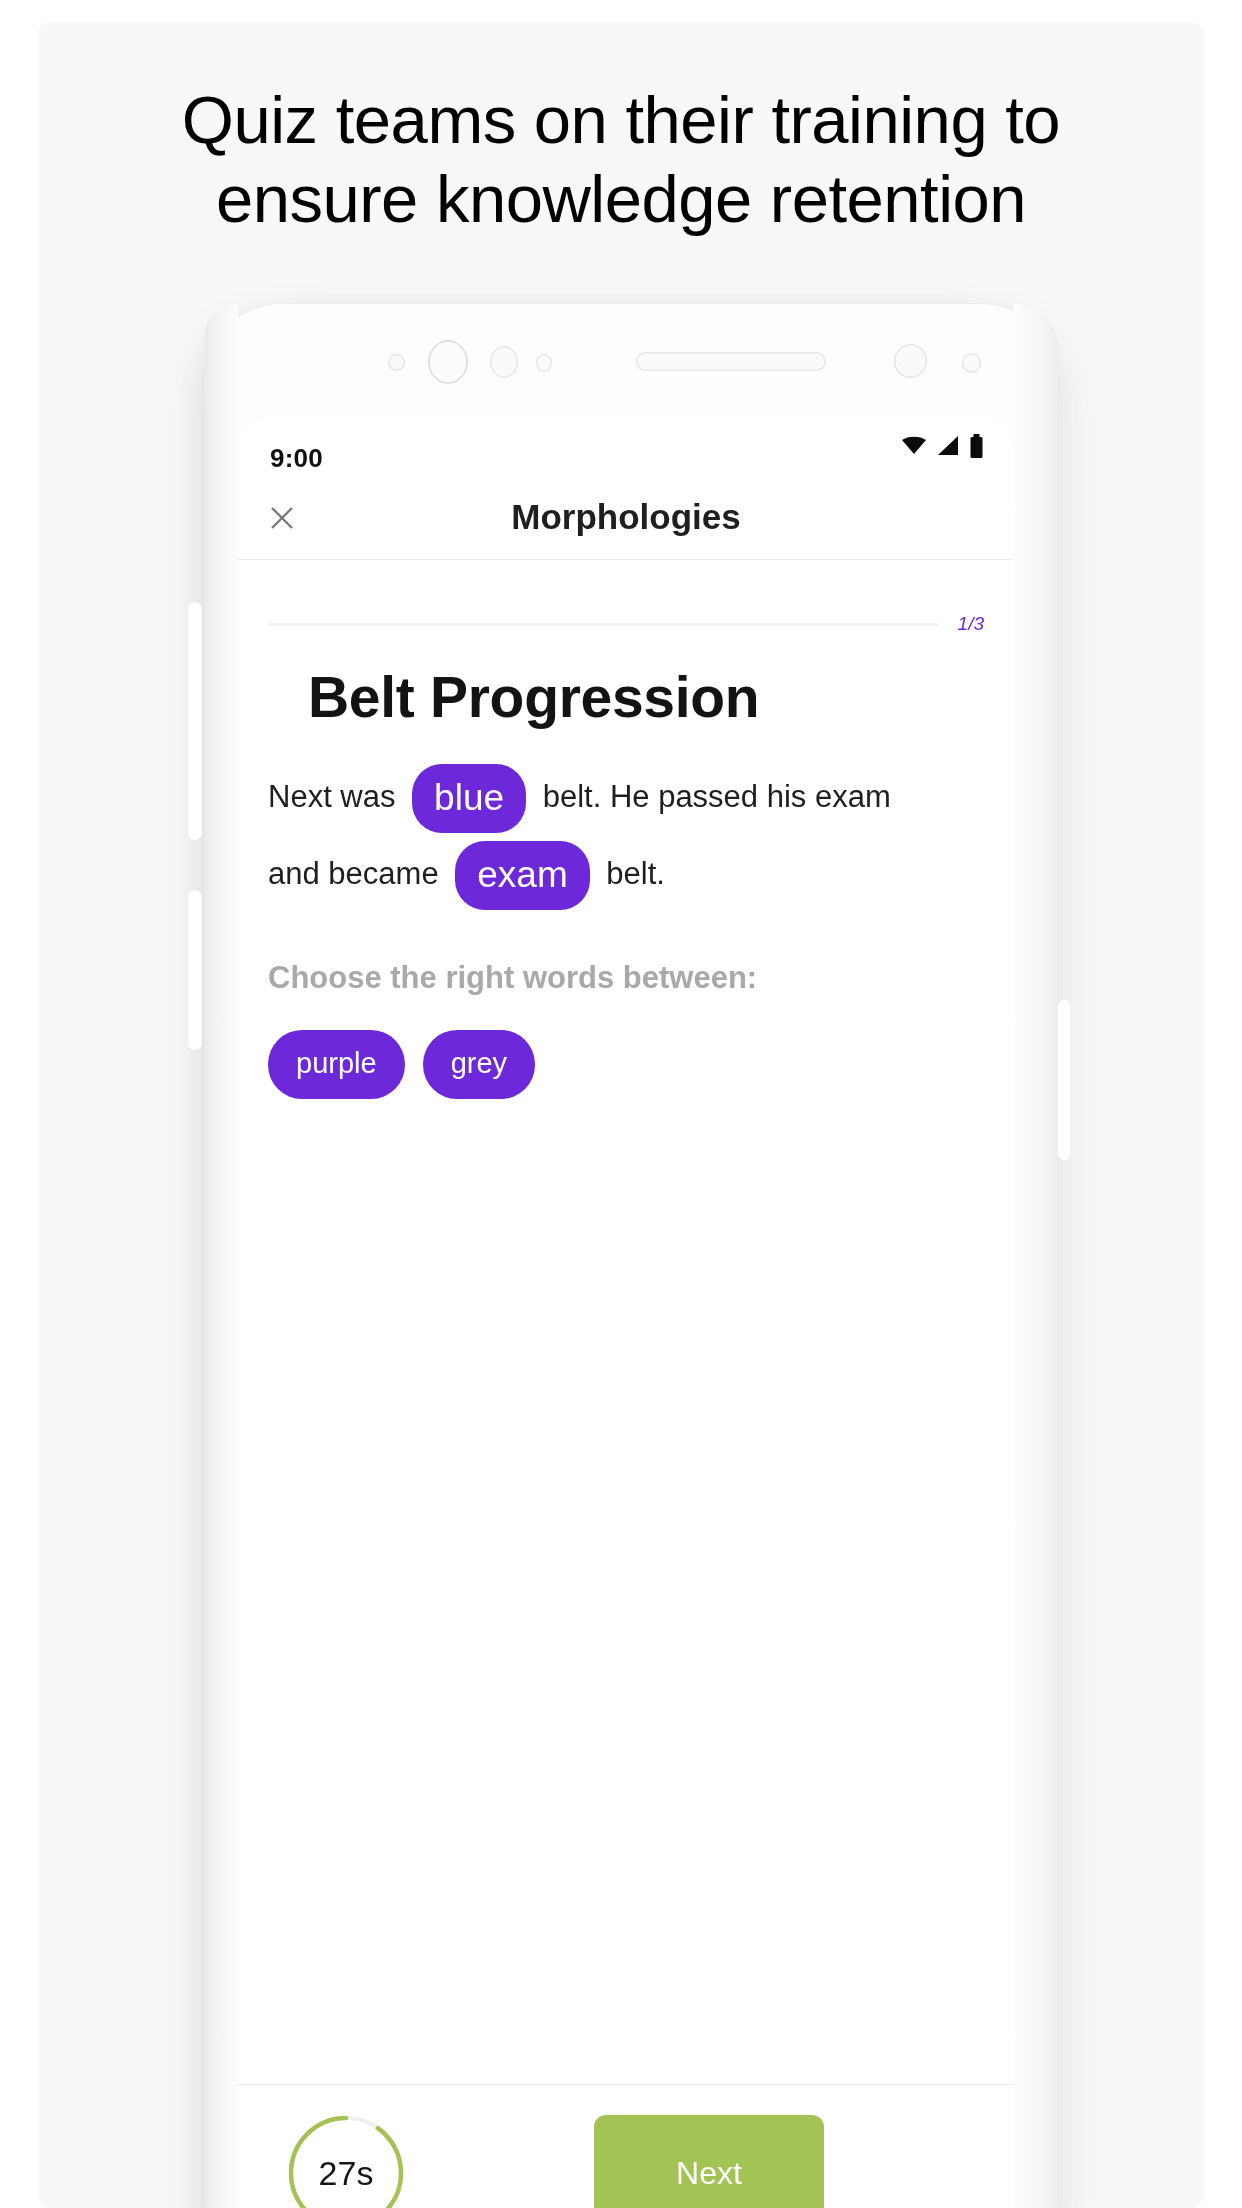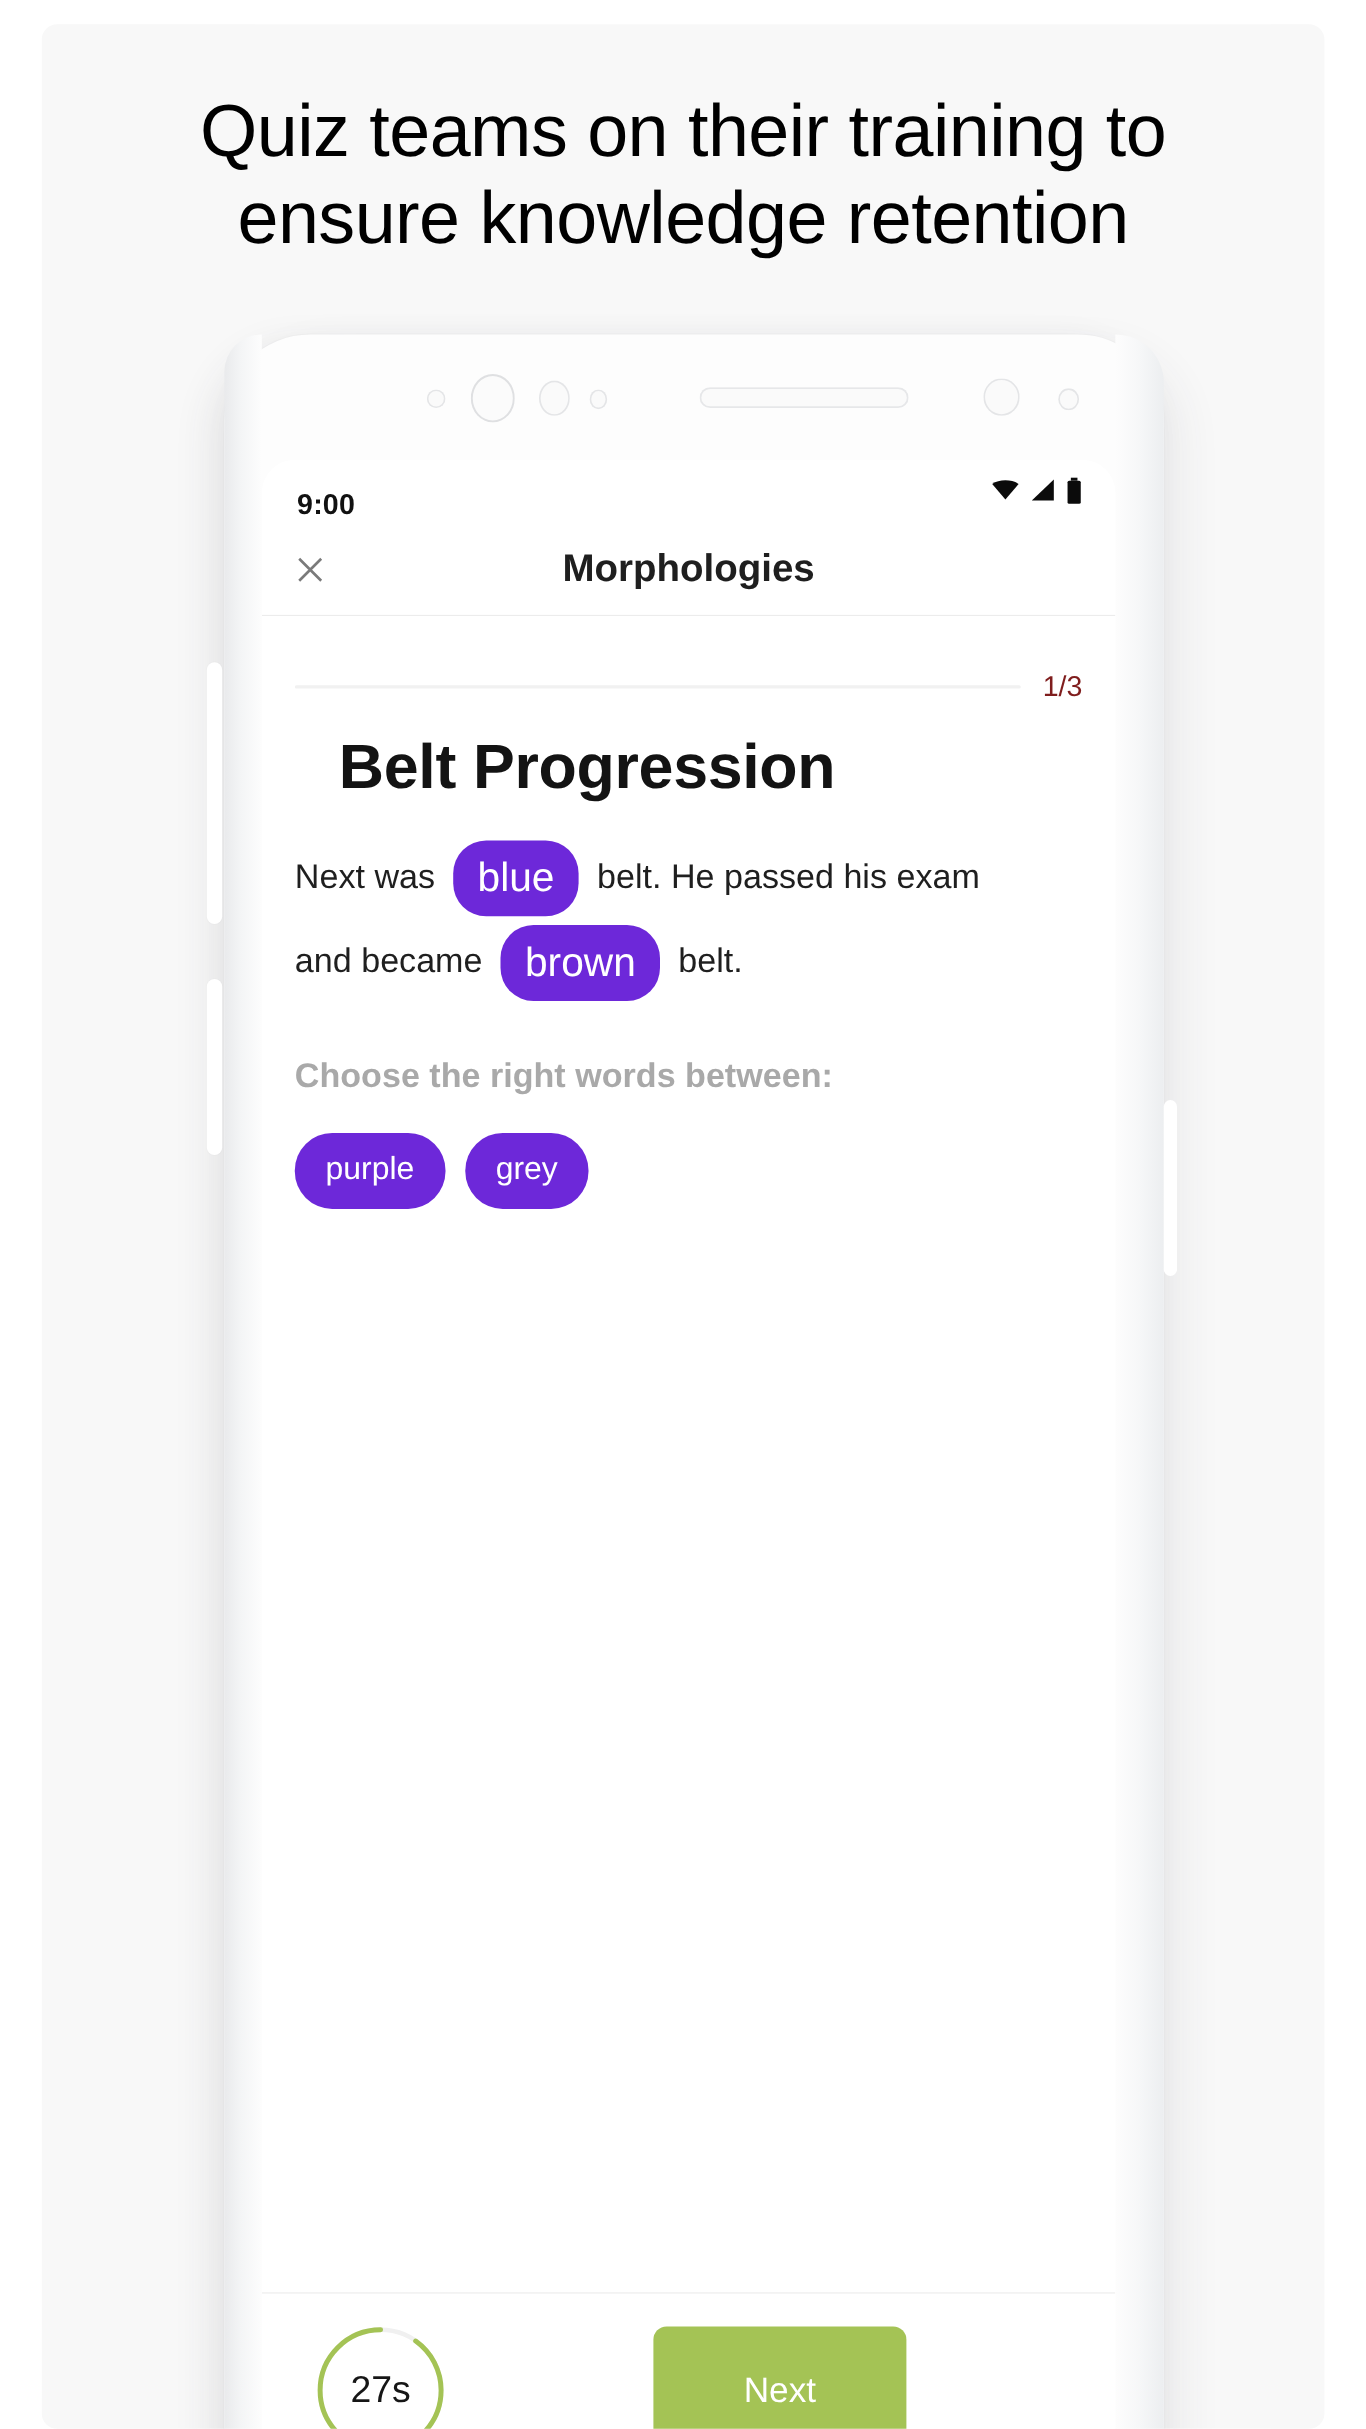--- a/index.html
+++ b/index.html
@@ -219,24 +219,25 @@
   }
   #progress-fill {
     position: absolute;
     left: 0; top: 0;
     height: 3px;
     width: 0%;
     background: #a4c355;
     border-radius: 2px;
   }
   #progress-counter {
-    font-size: 26px;
-    color: #7f1d1d;
+    font-size: 19px;
+    color: #6d28d9;
     font-weight: 400;
     white-space: nowrap;
+    font-style: italic;
   }
 
   
   #question-title {
     position: absolute;
     left: 30px; top: 104px;
     width: 700px;
     font-size: 57px;
     font-weight: 700;
     color: #131313;
@@ -404,21 +405,21 @@
 
         <div id="sentence">
           <span class="seg">
             <span>Next was</span>
             <span class="chip">blue</span>
             <span>belt. He passed his exam</span>
           </span>
           <br>
           <span class="seg">
             <span>and became</span>
-            <span class="chip">brown</span>
+            <span class="chip">exam</span>
             <span>belt.</span>
           </span>
         </div>
 
         <div id="instruction">Choose the right words between:</div>
 
         <div id="option-chips">
           <div class="option-chip">purple</div>
           <div class="option-chip">grey</div>
         </div>

